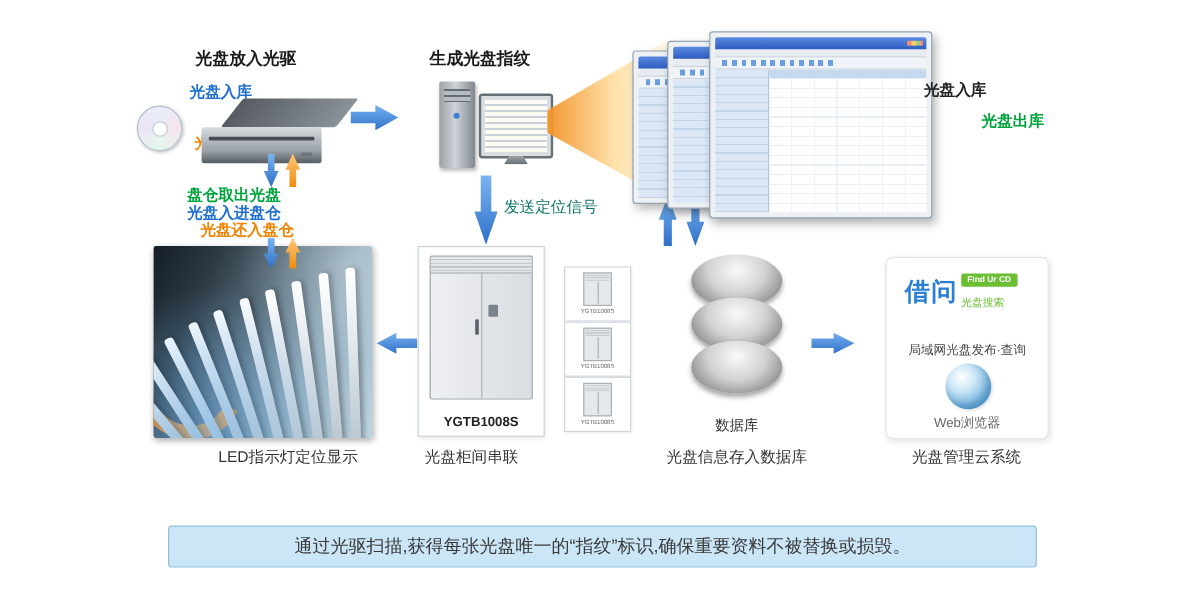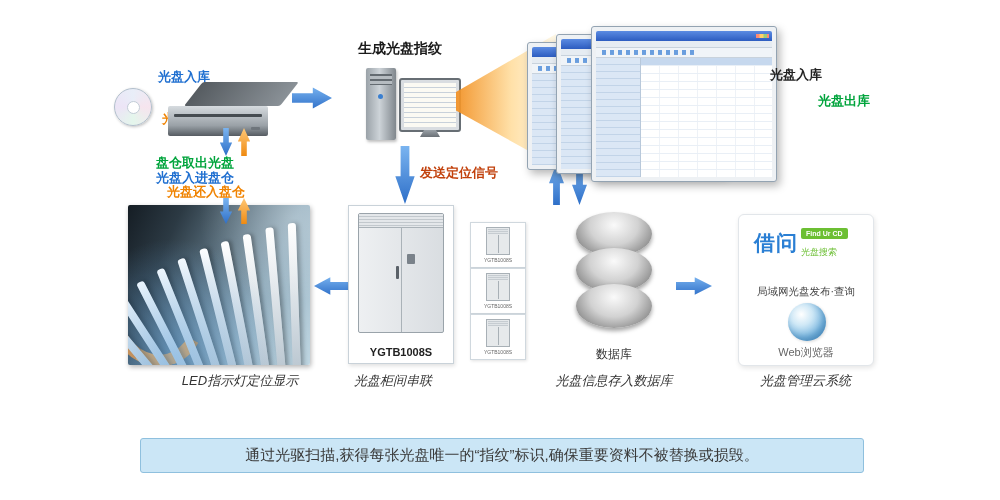--- a/index.html
+++ b/index.html
@@ -1,20 +1,20 @@
 <!DOCTYPE html>
 <html><head>
 <meta charset="utf-8">
 <style>
   html,body{margin:0;padding:0;background:#fff;}
   .stage{position:relative;width:1000px;height:500px;background:#fff;overflow:hidden;
          font-family:"Liberation Sans","DejaVu Sans",sans-serif;}
   .abs{position:absolute;}
   .sec-title{font-size:14px;font-weight:bold;color:#1a1a1a;text-align:center;}
-  .caption{font-size:13px;color:#333;text-align:center;font-style:italic;}
+  .caption{font-size:13px;color:#333;text-align:center;}
 
   
   .arr{position:absolute;}
   .arr.blue{background:linear-gradient(180deg,#7ab4f0,#2e6fc8);}
   .arr.orange{background:linear-gradient(180deg,#ffc878,#ef8a10);}
   .arr-right{clip-path:polygon(0% 30%,52% 30%,52% 6%,100% 50%,52% 94%,52% 70%,0% 70%);}
   .arr-left{clip-path:polygon(100% 30%,48% 30%,48% 6%,0% 50%,48% 94%,48% 70%,100% 70%);}
   .arr-down{clip-path:polygon(30% 0%,70% 0%,70% 52%,94% 52%,50% 100%,6% 52%,30% 52%);}
   .arr-up{clip-path:polygon(30% 100%,70% 100%,70% 48%,94% 48%,50% 0%,6% 48%,30% 48%);}
 
@@ -132,20 +132,21 @@
 
   
   .banner{left:140px;top:438px;width:722px;height:33px;background:#cbe6f6;border:1px solid #8fc0de;
       border-radius:3px;display:flex;align-items:center;justify-content:center;font-size:15px;color:#3a3a3a;}
 </style>
 </head>
 <body>
 
 <div class="stage">
 
+  <div class="abs sec-title" style="left:145px;top:40px;width:120px;">光盘放入光驱</div>
   <div class="abs sec-title" style="left:340px;top:40px;width:120px;">生成光盘指纹</div>
 
   <div class="abs" style="left:158px;top:68px;font-size:13px;font-weight:bold;color:#1f6fd0;">光盘入库</div>
   <div class="abs cd"></div>
   <div class="abs" style="left:162px;top:110px;font-size:13px;font-weight:bold;color:#f08300;">光盘还库</div>
   <div class="abs drive">
     <div class="drive-top"></div>
     <div class="drive-front"></div>
   </div>
 
@@ -162,21 +163,21 @@
   <div class="arr arr-up orange" style="left:237px;top:128px;width:14px;height:28px;"></div>
   <div class="abs" style="left:156px;top:156px;">
     <div class="mag-line" style="color:#00a43c;">盘仓取出光盘</div>
     <div class="mag-line" style="color:#1f6fd0;">光盘入进盘仓</div>
     <div class="mag-line" style="color:#f08300;margin-left:11px;">光盘还入盘仓</div>
   </div>
   <div class="arr arr-down blue" style="left:219px;top:198px;width:14px;height:26px;z-index:6;"></div>
   <div class="arr arr-up orange" style="left:237px;top:198px;width:14px;height:26px;z-index:6;"></div>
 
   <div class="arr arr-down blue" style="left:394px;top:146px;width:22px;height:58px;"></div>
-  <div class="abs" style="left:420px;top:164px;font-size:13px;font-weight:bold;color:#c2410c;">发送定位信号</div>
+  <div class="abs" style="left:420px;top:164px;font-size:13px;font-weight:normal;color:#0f766e;">发送定位信号</div>
 
   <div class="screen" style="left:527px;top:42px;width:146px;height:118px;z-index:2;">
     <div class="scr-title"></div>
     <div class="scr-menu"></div>
     <div class="scr-tools"></div>
     <div class="scr-body">
         <div class="scr-side"></div>
         <div class="scr-main"></div>
       </div>
   </div>

